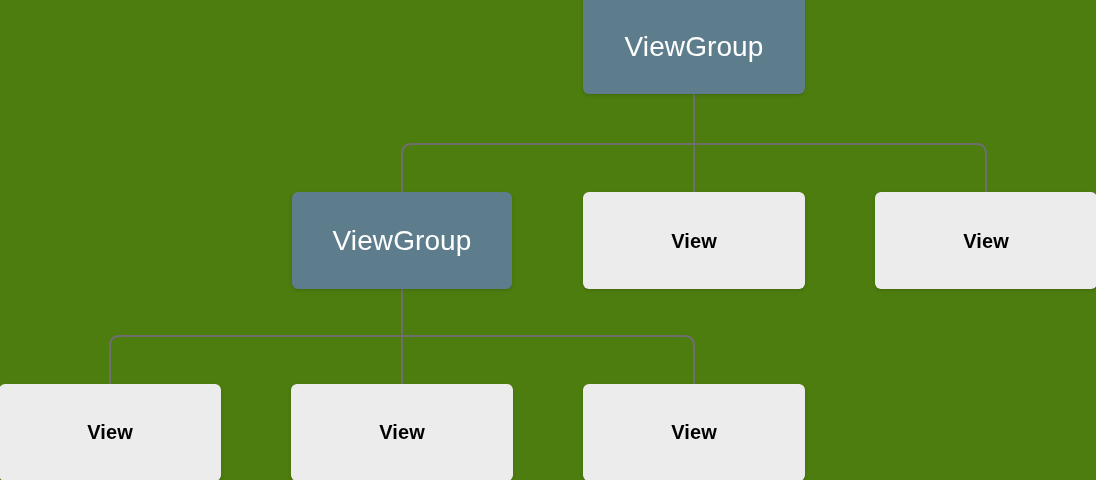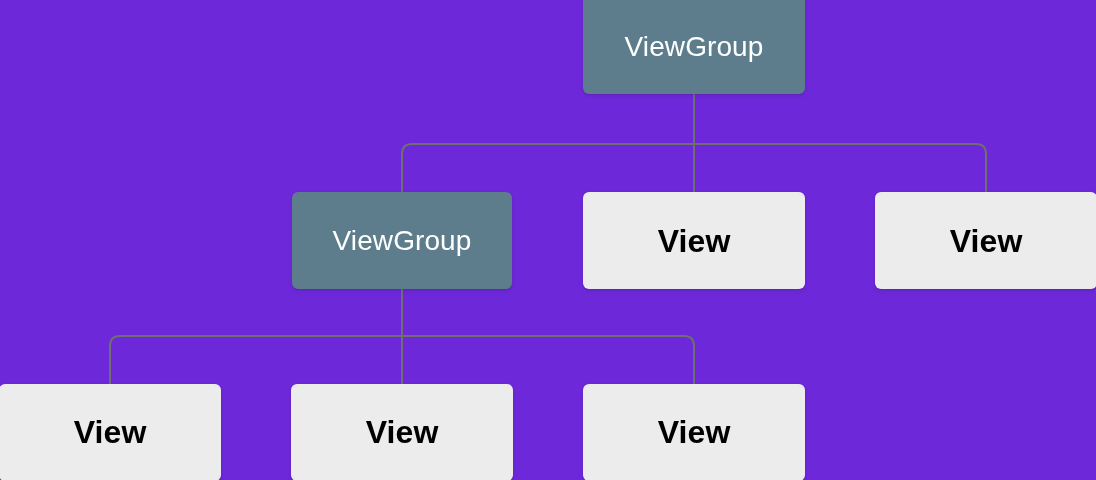--- a/index.html
+++ b/index.html
@@ -10,21 +10,21 @@
   body {
     width: 1096px;
     height: 480px;
     overflow: hidden;
     font-family: "Liberation Sans", sans-serif;
   }
   #diagram-root {
     position: relative;
     width: 1096px;
     height: 480px;
-    background: #6d28d9;
+    background: #4d7c0f;
     overflow: hidden;
   }
   #connector-layer {
     position: absolute;
     left: 0;
     top: 0;
     width: 1096px;
     height: 480px;
     pointer-events: none;
   }
@@ -46,21 +46,21 @@
     font-size: 28px;
     font-weight: 400;
     letter-spacing: 0.1px;
     white-space: nowrap;
   }
   .node-view {
     background: #ececec;
   }
   .node-view .node-label {
     color: #000000;
-    font-size: 32px;
+    font-size: 20px;
     font-weight: 700;
     letter-spacing: 0.1px;
     white-space: nowrap;
   }
   .node-label {
     line-height: 1;
     user-select: none;
   }
   
   #node-root {

